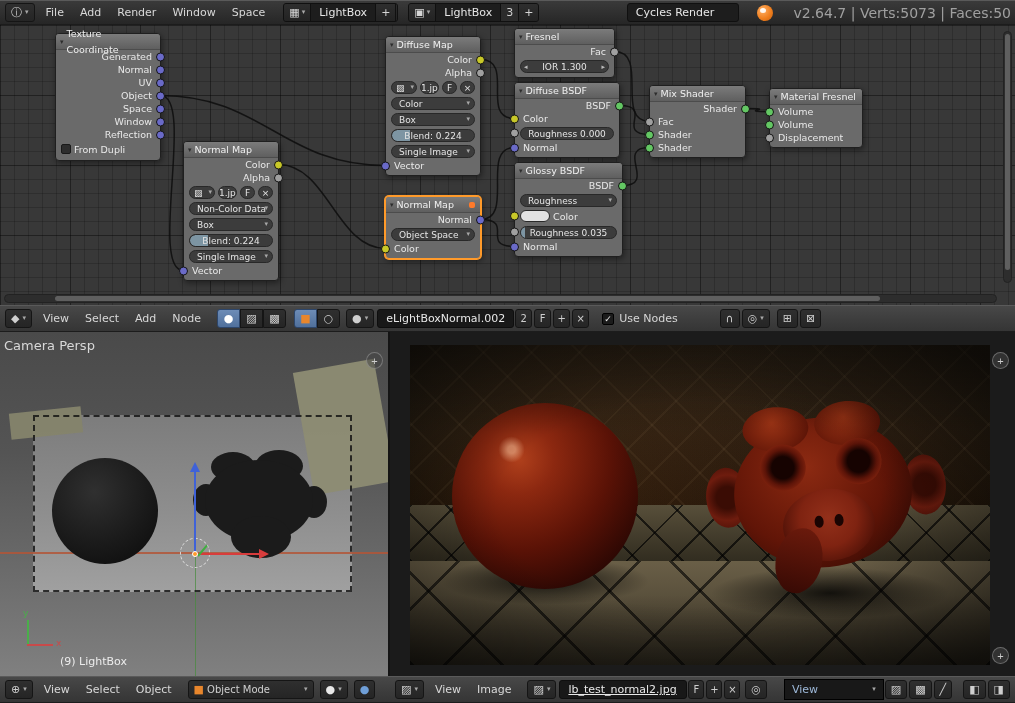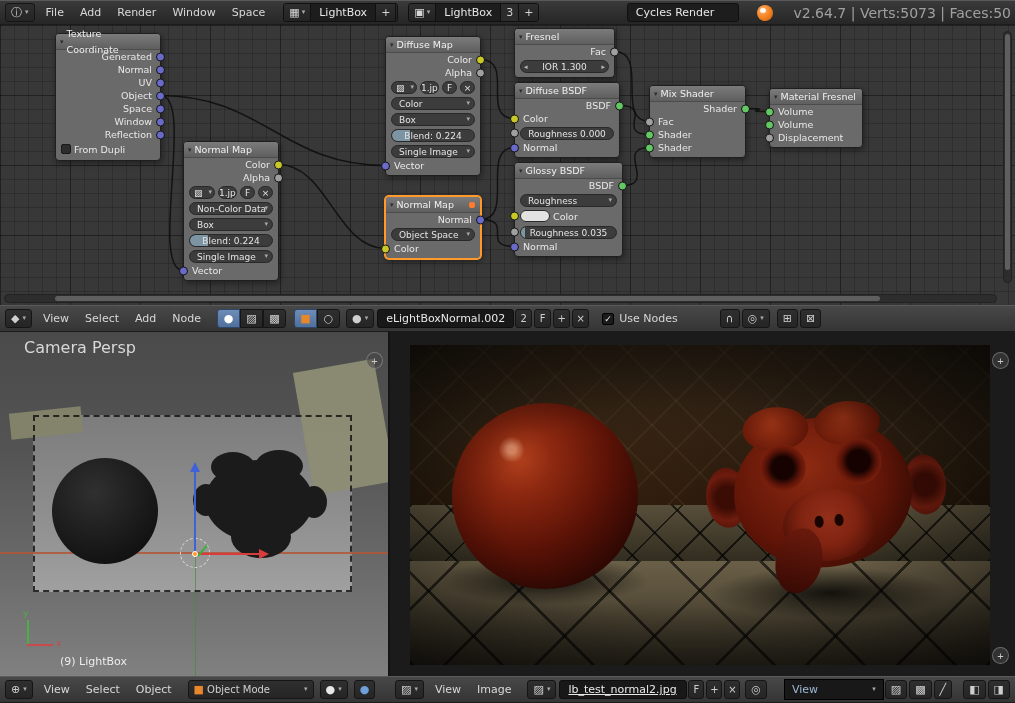--- a/index.html
+++ b/index.html
@@ -137,21 +137,21 @@
   .mn-xh{left:259px;top:217px;width:0;height:0;border-top:5px solid transparent;
          border-bottom:5px solid transparent;border-left:10px solid #d83c3c;}
   .mn-y{left:184px;top:223px;width:14px;height:2px;background:#3fae3f;transform:rotate(130deg);transform-origin:right center;}
   .mn-circle{left:180px;top:206px;width:30px;height:30px;border:1px dashed #e8e8e8;border-radius:50%;opacity:.85;}
   .mn-origin{left:192px;top:219px;width:6px;height:6px;background:#ff9a2a;border:1px solid #fff;border-radius:50%;}
   .gizmo{position:absolute;left:12px;top:286px;width:46px;height:40px;}
   .gz-y{left:15px;top:2px;width:2px;height:26px;background:#4aae4a;}
   .gz-x{left:15px;top:26px;width:26px;height:2px;background:#c84a4a;}
   .gz-ylab{position:absolute;left:11px;top:-10px;color:#4aae4a;font-size:9px;}
   .gz-xlab{position:absolute;left:44px;top:20px;color:#c84a4a;font-size:9px;}
-  .vp-label{position:absolute;left:24px;top:6px;color:#d8d8d8;font-size:16px;}
+  .vp-label{position:absolute;left:4px;top:6px;color:#d8d8d8;font-size:13px;}
   .obj-label{position:absolute;left:60px;bottom:8px;color:#ececec;font-size:11px;}
 
   
   .renderview{position:absolute;left:390px;top:332px;width:625px;height:344px;background:#1b1b1b;overflow:hidden;}
   .render-img{position:absolute;left:20px;top:13px;width:580px;height:320px;background:#000;overflow:hidden;}
   .wall{position:absolute;inset:0;
      background:
        radial-gradient(circle at 30% 45%,rgba(160,80,30,.18),transparent 55%),
        radial-gradient(circle at 75% 40%,rgba(120,50,20,.12),transparent 50%),
        repeating-linear-gradient(45deg,rgba(255,220,160,.05) 0 2px,transparent 2px 34px),

